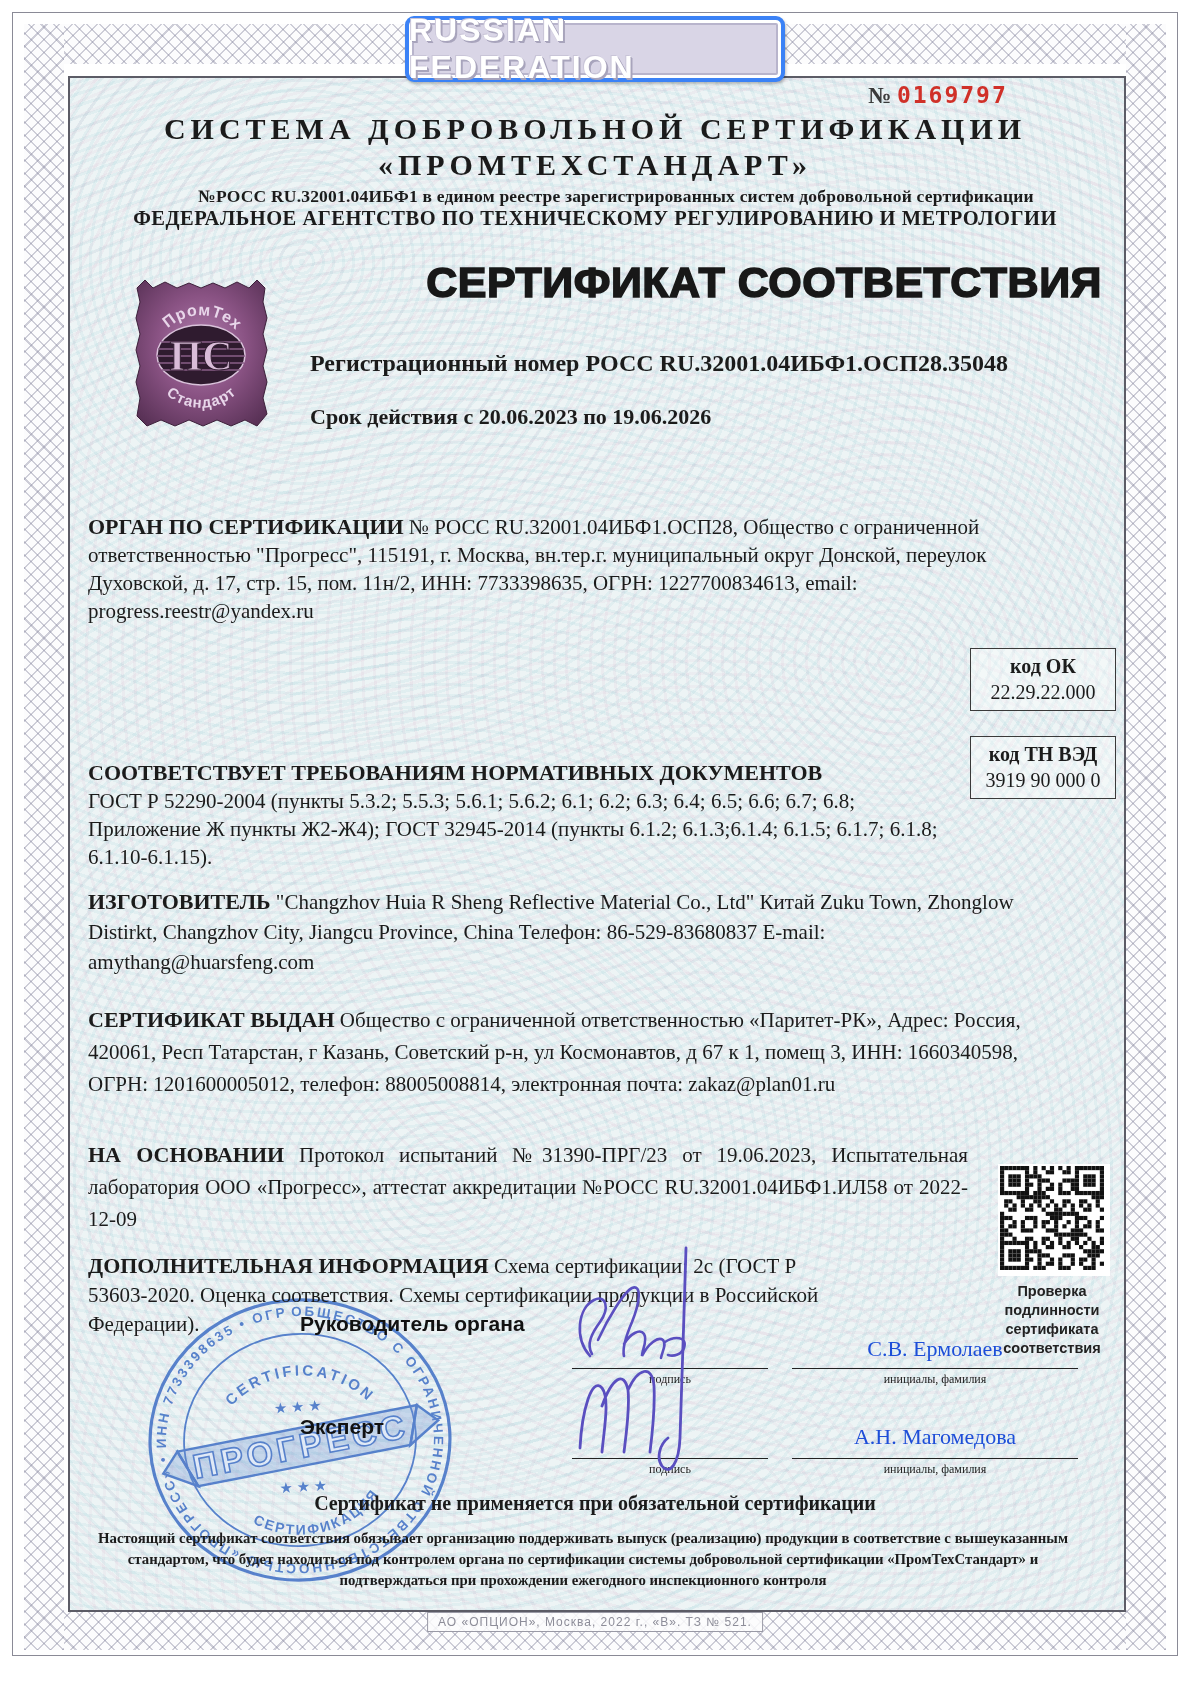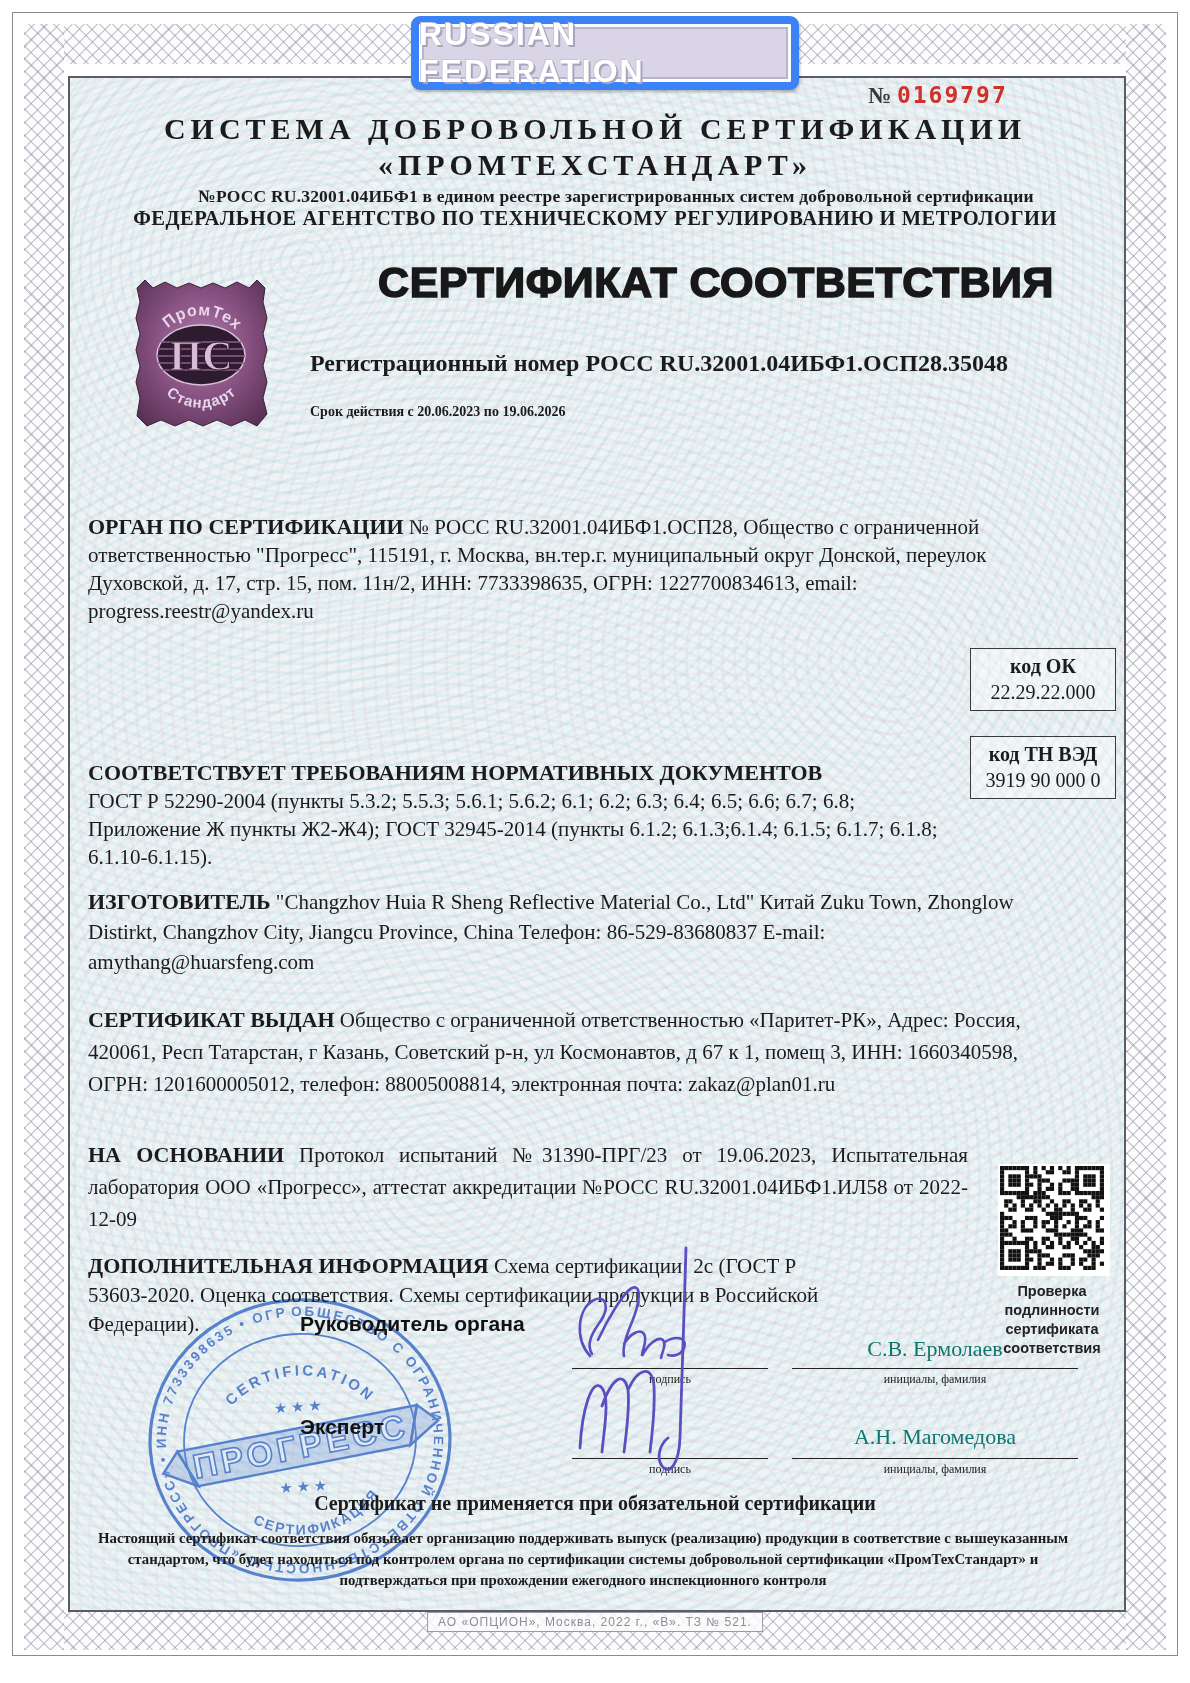--- a/index.html
+++ b/index.html
@@ -21,41 +21,41 @@
   .inner{position:absolute;left:68px;top:76px;width:1054px;height:1532px;
          border:2px solid #5c5c66;
          background:
            repeating-radial-gradient(circle at 22% 12%, rgba(80,170,185,.08) 0 3px, transparent 3px 10px),
            repeating-radial-gradient(circle at 78% 38%, rgba(195,120,165,.07) 0 3px, transparent 3px 12px),
            repeating-radial-gradient(circle at 35% 72%, rgba(80,170,185,.08) 0 3px, transparent 3px 11px),
            repeating-radial-gradient(circle at 60% 95%, rgba(195,120,165,.06) 0 3px, transparent 3px 13px),
            #edf4f5;}
   
   .banner{position:absolute;left:50%;transform:translateX(-50%);top:16px;width:372px;height:58px;
-          background:#d9d5e6;border:8px solid #3b82f6;border-radius:9px;
+          background:#d9d5e6;border:4px solid #3b82f6;border-radius:9px;
           box-shadow:inset 0 0 0 3px #ffffff, inset 0 0 0 5px #b8b4cc, 1px 2px 3px rgba(0,0,0,.25);
-          display:flex;align-items:center;justify-content:center;z-index:6;margin-left:10px;}
+          display:flex;align-items:center;justify-content:center;z-index:6;}
   .banner span{font-family:"Liberation Sans",sans-serif;font-weight:bold;font-size:32px;
           letter-spacing:2px;color:#ffffff;
           text-shadow:2px 2px 0 #a8a4bc, -1px -1px 0 #c9c5d8, 1px 1px 0 #9a96ae;}
   
   .serial{position:absolute;left:868px;top:82px;width:190px;font-size:23px;font-weight:bold;z-index:5;}
   .serial .pref{color:#3a3a3a;font-family:"Liberation Serif",serif;}
   .serial .num{color:#d03028;font-family:"DejaVu Sans Mono",monospace;letter-spacing:2px;}
   
   .h-center{position:absolute;left:70px;width:1050px;text-align:center;font-weight:bold;z-index:4;}
   .h1{top:112px;font-size:30px;letter-spacing:5px;}
   .h2{top:148px;font-size:30px;letter-spacing:5px;}
   .h3{top:186px;font-size:17.5px;letter-spacing:.2px;margin-left:21px;}
   .h4{top:207px;font-size:20.5px;letter-spacing:.5px;}
-  .cert-title{position:absolute;left:330px;top:258px;width:772px;text-align:center;z-index:4;
+  .cert-title{position:absolute;left:330px;top:258px;width:772px;text-align:right;z-index:4;
           font-family:"Liberation Sans",sans-serif;font-weight:bold;font-size:43px;color:#181818;
           -webkit-text-stroke:1.6px #181818;letter-spacing:0.5px;}
   .regnum{position:absolute;left:310px;top:350px;font-size:24px;font-weight:bold;z-index:4;}
-  .validity{position:absolute;left:310px;top:404px;font-size:14px;font-weight:bold;z-index:4;}
+  .validity{position:absolute;left:310px;top:404px;font-size:22px;font-weight:bold;z-index:4;}
   
   .holo{position:absolute;left:131px;top:278px;width:140px;height:150px;z-index:4;}
   
   .para{position:absolute;font-size:21px;line-height:28px;z-index:3;}
   .para b{font-size:22px;}
   .p-organ{left:88px;top:492px;width:950px;}
   .p-prod{left:88px;top:622px;width:815px;}
   .p-conform{left:88px;top:738px;width:872px;}
   .p-manuf{left:88px;top:866px;width:950px;line-height:30px;}
   .p-issued{left:88px;top:983px;width:965px;line-height:32px;}
@@ -81,21 +81,21 @@
   .sigline{position:absolute;border-top:1.6px solid #222;z-index:4;}
   .sl1{left:572px;top:1368px;width:196px;}
   .sl2{left:792px;top:1368px;width:286px;}
   .sl3{left:572px;top:1458px;width:196px;}
   .sl4{left:792px;top:1458px;width:286px;}
   .sigcap{position:absolute;font-size:12px;text-align:center;color:#222;z-index:4;}
   .sc1{left:572px;top:1372px;width:196px;}
   .sc2{left:792px;top:1372px;width:286px;}
   .sc3{left:572px;top:1462px;width:196px;}
   .sc4{left:792px;top:1462px;width:286px;}
-  .signame{position:absolute;font-size:22px;text-align:center;color:#0f766e;z-index:4;}
+  .signame{position:absolute;font-size:22px;text-align:center;color:#1d4ed8;z-index:4;}
   .sn1{left:792px;top:1336px;width:286px;}
   .sn2{left:792px;top:1424px;width:286px;}
   .sig-svg{position:absolute;z-index:5;}
   .sig1{left:568px;top:1278px;}
   .sig2{left:566px;top:1238px;}
   
   .stamp{position:absolute;left:140px;top:1290px;z-index:2;opacity:.85;transform:rotate(-4deg);}
   
   .note{position:absolute;left:70px;top:1492px;width:1050px;text-align:center;
         font-weight:bold;font-size:20px;z-index:4;}

